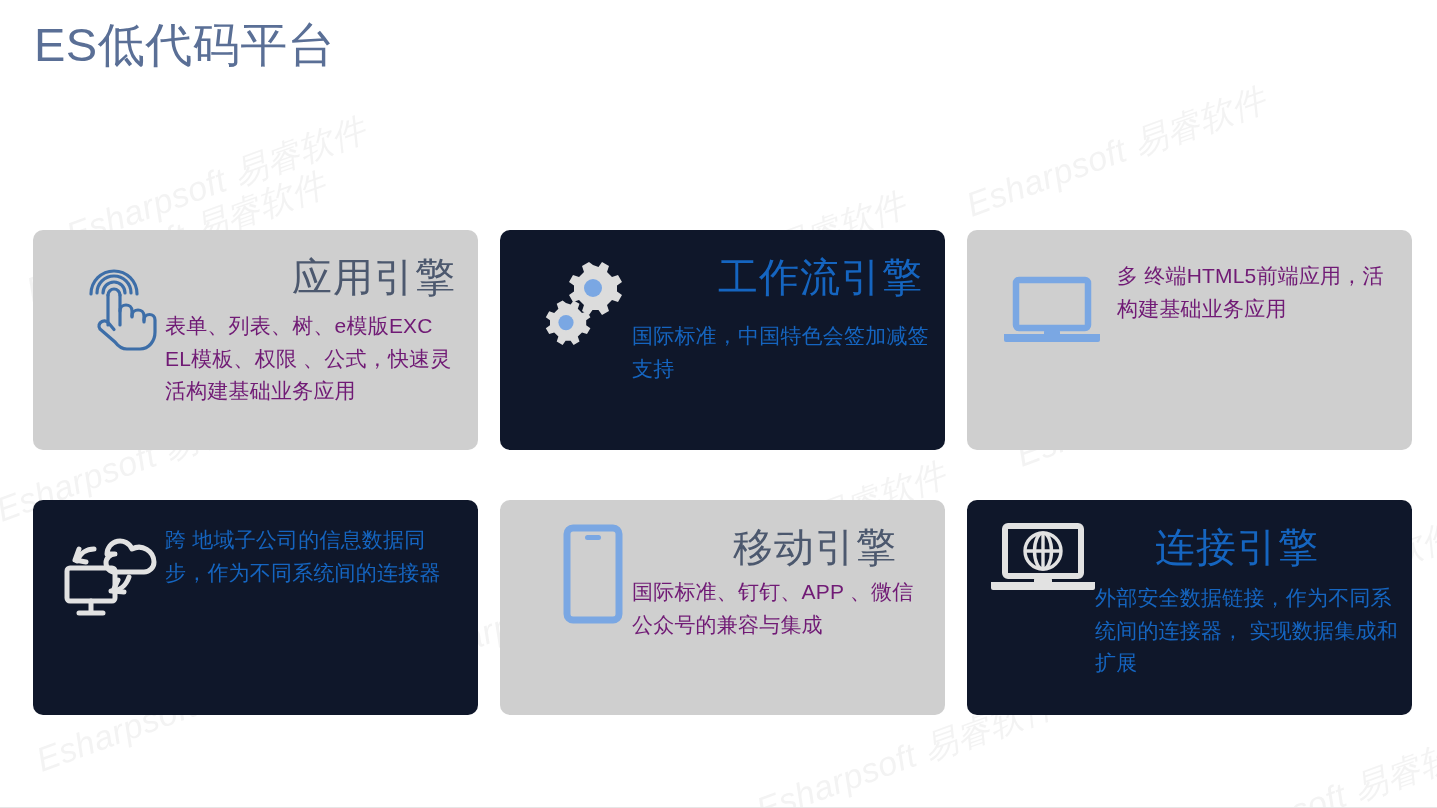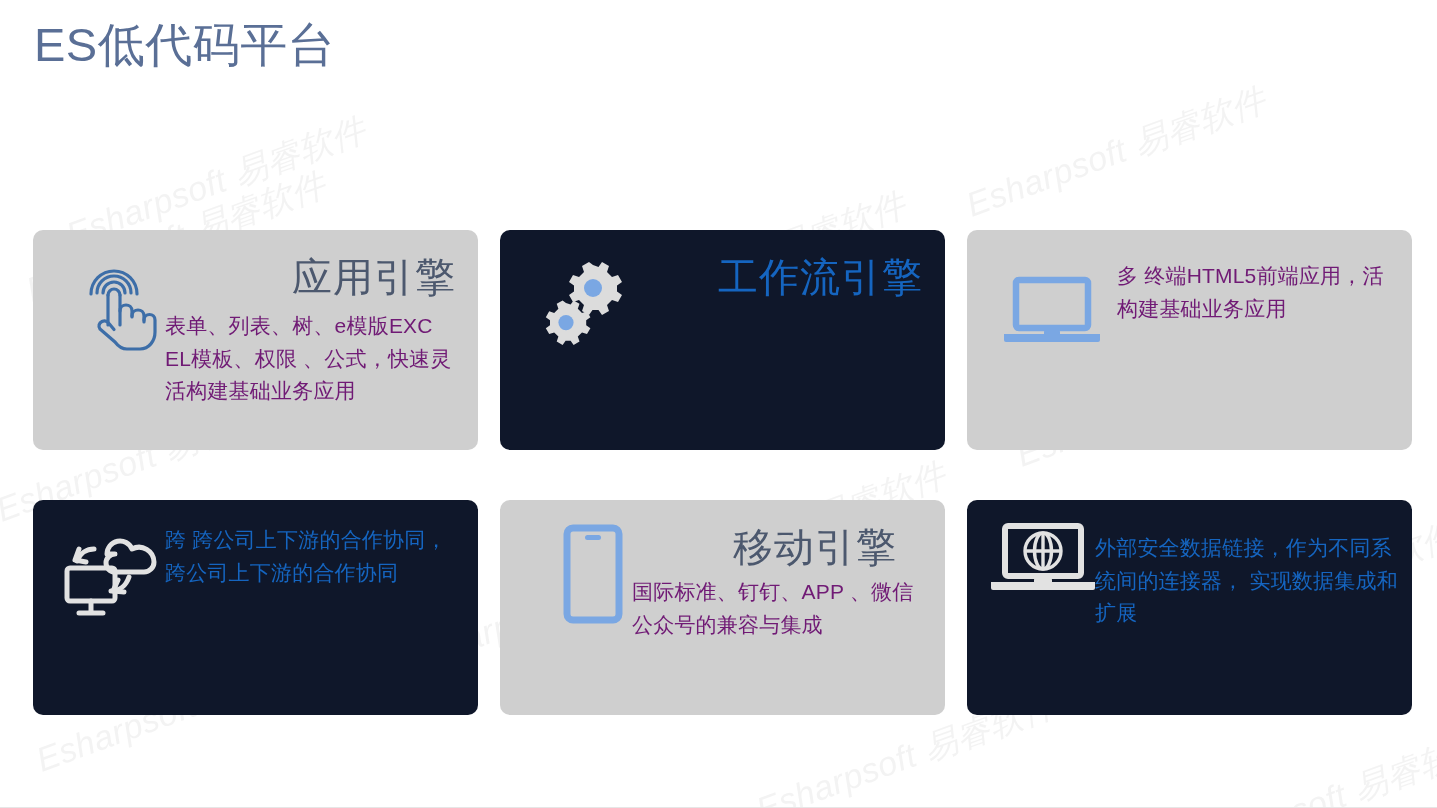--- a/index.html
+++ b/index.html
@@ -185,20 +185,21 @@
             <circle cx="0" cy="-3" r="9" fill="#7aa7e3"></circle>
           </g>
           <g transform="translate(31,66)">
             <path d="M0,-22 L4.6,-20.4 L7.6,-24.6 L13.5,-21.2 L11.8,-16.2 L16,-12 L21,-13.7 L24.4,-7.8 L20.2,-4.8 L20.2,0.2 L24.4,3.2 L21,9.1 L16,7.4 L11.8,11.6 L13.5,16.6 L7.6,20 L4.6,15.8 L-0.4,15.8 L-3.4,20 L-9.3,16.6 L-7.6,11.6 L-11.8,7.4 L-16.8,9.1 L-20.2,3.2 L-16,0.2 L-16,-4.8 L-20.2,-7.8 L-16.8,-13.7 L-11.8,-12 L-7.6,-16.2 L-9.3,-21.2 L-3.4,-24.6 Z"></path>
             <circle cx="0" cy="-2.4" r="7.6" fill="#7aa7e3"></circle>
           </g>
         </svg>
       </div>
       <div class="card-body">
         <div class="card-title">工作流引擎</div>
+        <div class="card-desc">国际标准，中国特色会签加减签支持</div>
       </div>
     </div>
 
     <div class="card gray" data-card="front">
       <div class="card-icon" style="top:26px;">
         <svg width="104" height="78" viewBox="0 0 104 78" fill="none">
           <rect x="16" y="8" width="72" height="48" rx="3" stroke="#7aa7e3" stroke-width="6.5"></rect>
           <path d="M4 62h96v6a2 2 0 0 1-2 2H6a2 2 0 0 1-2-2z" fill="#7aa7e3"></path>
           <rect x="44" y="58" width="16" height="5" rx="1.5" fill="#7aa7e3"></rect>
         </svg>
@@ -214,21 +215,21 @@
           <path d="M50 34a13 13 0 0 1 25-5 15 15 0 0 1 22 13 10 10 0 0 1-10 10H58a9 9 0 0 1 0-18z" fill="none"></path>
           <rect x="10" y="48" width="48" height="33" rx="3"></rect>
           <path d="M34 81v10M22 93h24"></path>
           <path d="M20 41c3-8 10-12 17-12"></path>
           <path d="M22 29l-4 11 11 2" stroke-width="5" fill="none"></path>
           <path d="M72 57c-3 9-10 14-18 14"></path>
           <path d="M61 60l-5 11 11 1" fill="none"></path>
         </svg>
       </div>
       <div class="card-body">
-        <div class="card-desc">跨 跨公司上下游的合作协同，跨公司上下游的合作协同</div>
+        <div class="card-desc">跨 地域子公司的信息数据同步，作为不同系统间的连接器</div>
       </div>
     </div>
 
     <div class="card gray" data-card="mobile">
       <div class="card-icon" style="left:38px; top:20px;">
         <svg width="62" height="104" viewBox="0 0 62 104" fill="none">
           <rect x="5" y="5" width="52" height="92" rx="6" stroke="#7aa7e3" stroke-width="7"></rect>
           <rect x="23" y="12" width="16" height="5" rx="2.5" fill="#7aa7e3"></rect>
         </svg>
       </div>
@@ -246,18 +247,19 @@
           <rect x="47" y="58" width="18" height="5" rx="1.5" fill="#e2e2e2"></rect>
           <g stroke="#e2e2e2" stroke-width="3.4" fill="none">
             <circle cx="56" cy="31" r="18"></circle>
             <path d="M38 31h36"></path>
             <path d="M56 13v36"></path>
             <ellipse cx="56" cy="31" rx="8.5" ry="18"></ellipse>
           </g>
         </svg>
       </div>
       <div class="card-body">
+        <div class="card-title">连接引擎</div>
         <div class="card-desc">外部安全数据链接，作为不同系统间的连接器， 实现数据集成和扩展</div>
       </div>
     </div>
 
   </div>
 </div>
 
 </body></html>

